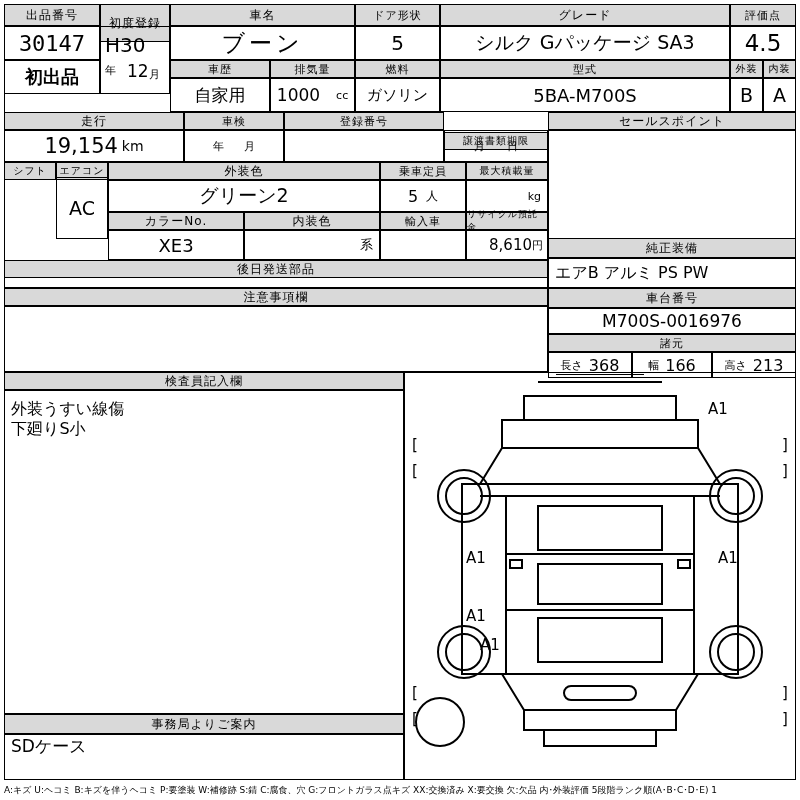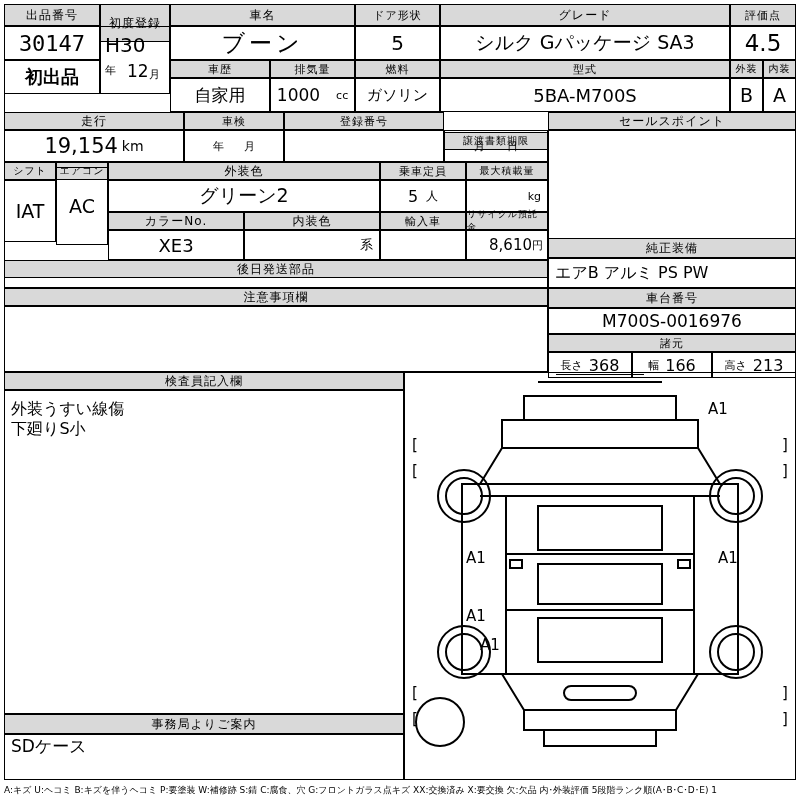--- a/index.html
+++ b/index.html
@@ -106,22 +106,21 @@
   <div class="bx val" style="left:444px;top:130px;width:104px;height:32px;font-size:11px;">
     <span style="margin-right:22px;">月</span>
     <span>日</span>
   </div>
 
   <div class="bx lbl" style="left:548px;top:112px;width:248px;height:18px;">セールスポイント</div>
   <div class="bx" style="left:548px;top:130px;width:248px;height:108px;border-bottom:none;"></div>
 
   <div class="bx lbl" style="left:4px;top:162px;width:52px;height:18px;font-size:10px;">シフト</div>
   <div class="bx lbl" style="left:56px;top:162px;width:52px;height:18px;font-size:10px;">エアコン</div>
-  <div class="bx val" style="left:4px;top:180px;width:52px;height:62px;font-size:19px;">IAT</div>
-  <div class="bx val" style="left:56px;top:167px;width:52px;height:78px;font-size:19px;">AC</div>
+  <div class="bx val" style="left:56px;top:177px;width:52px;height:62px;font-size:19px;">AC</div>
 
   <div class="bx lbl" style="left:108px;top:162px;width:272px;height:18px;">外装色</div>
   <div class="bx val" style="left:108px;top:180px;width:272px;height:32px;font-size:19px;">グリーン2</div>
 
   <div class="bx lbl" style="left:380px;top:162px;width:86px;height:18px;font-size:11px;">乗車定員</div>
   <div class="bx val" style="left:380px;top:180px;width:86px;height:32px;font-size:16px;">
     <span>5</span>
       <span style="font-size:12px;margin-left:8px;">人</span>
   </div>
 

